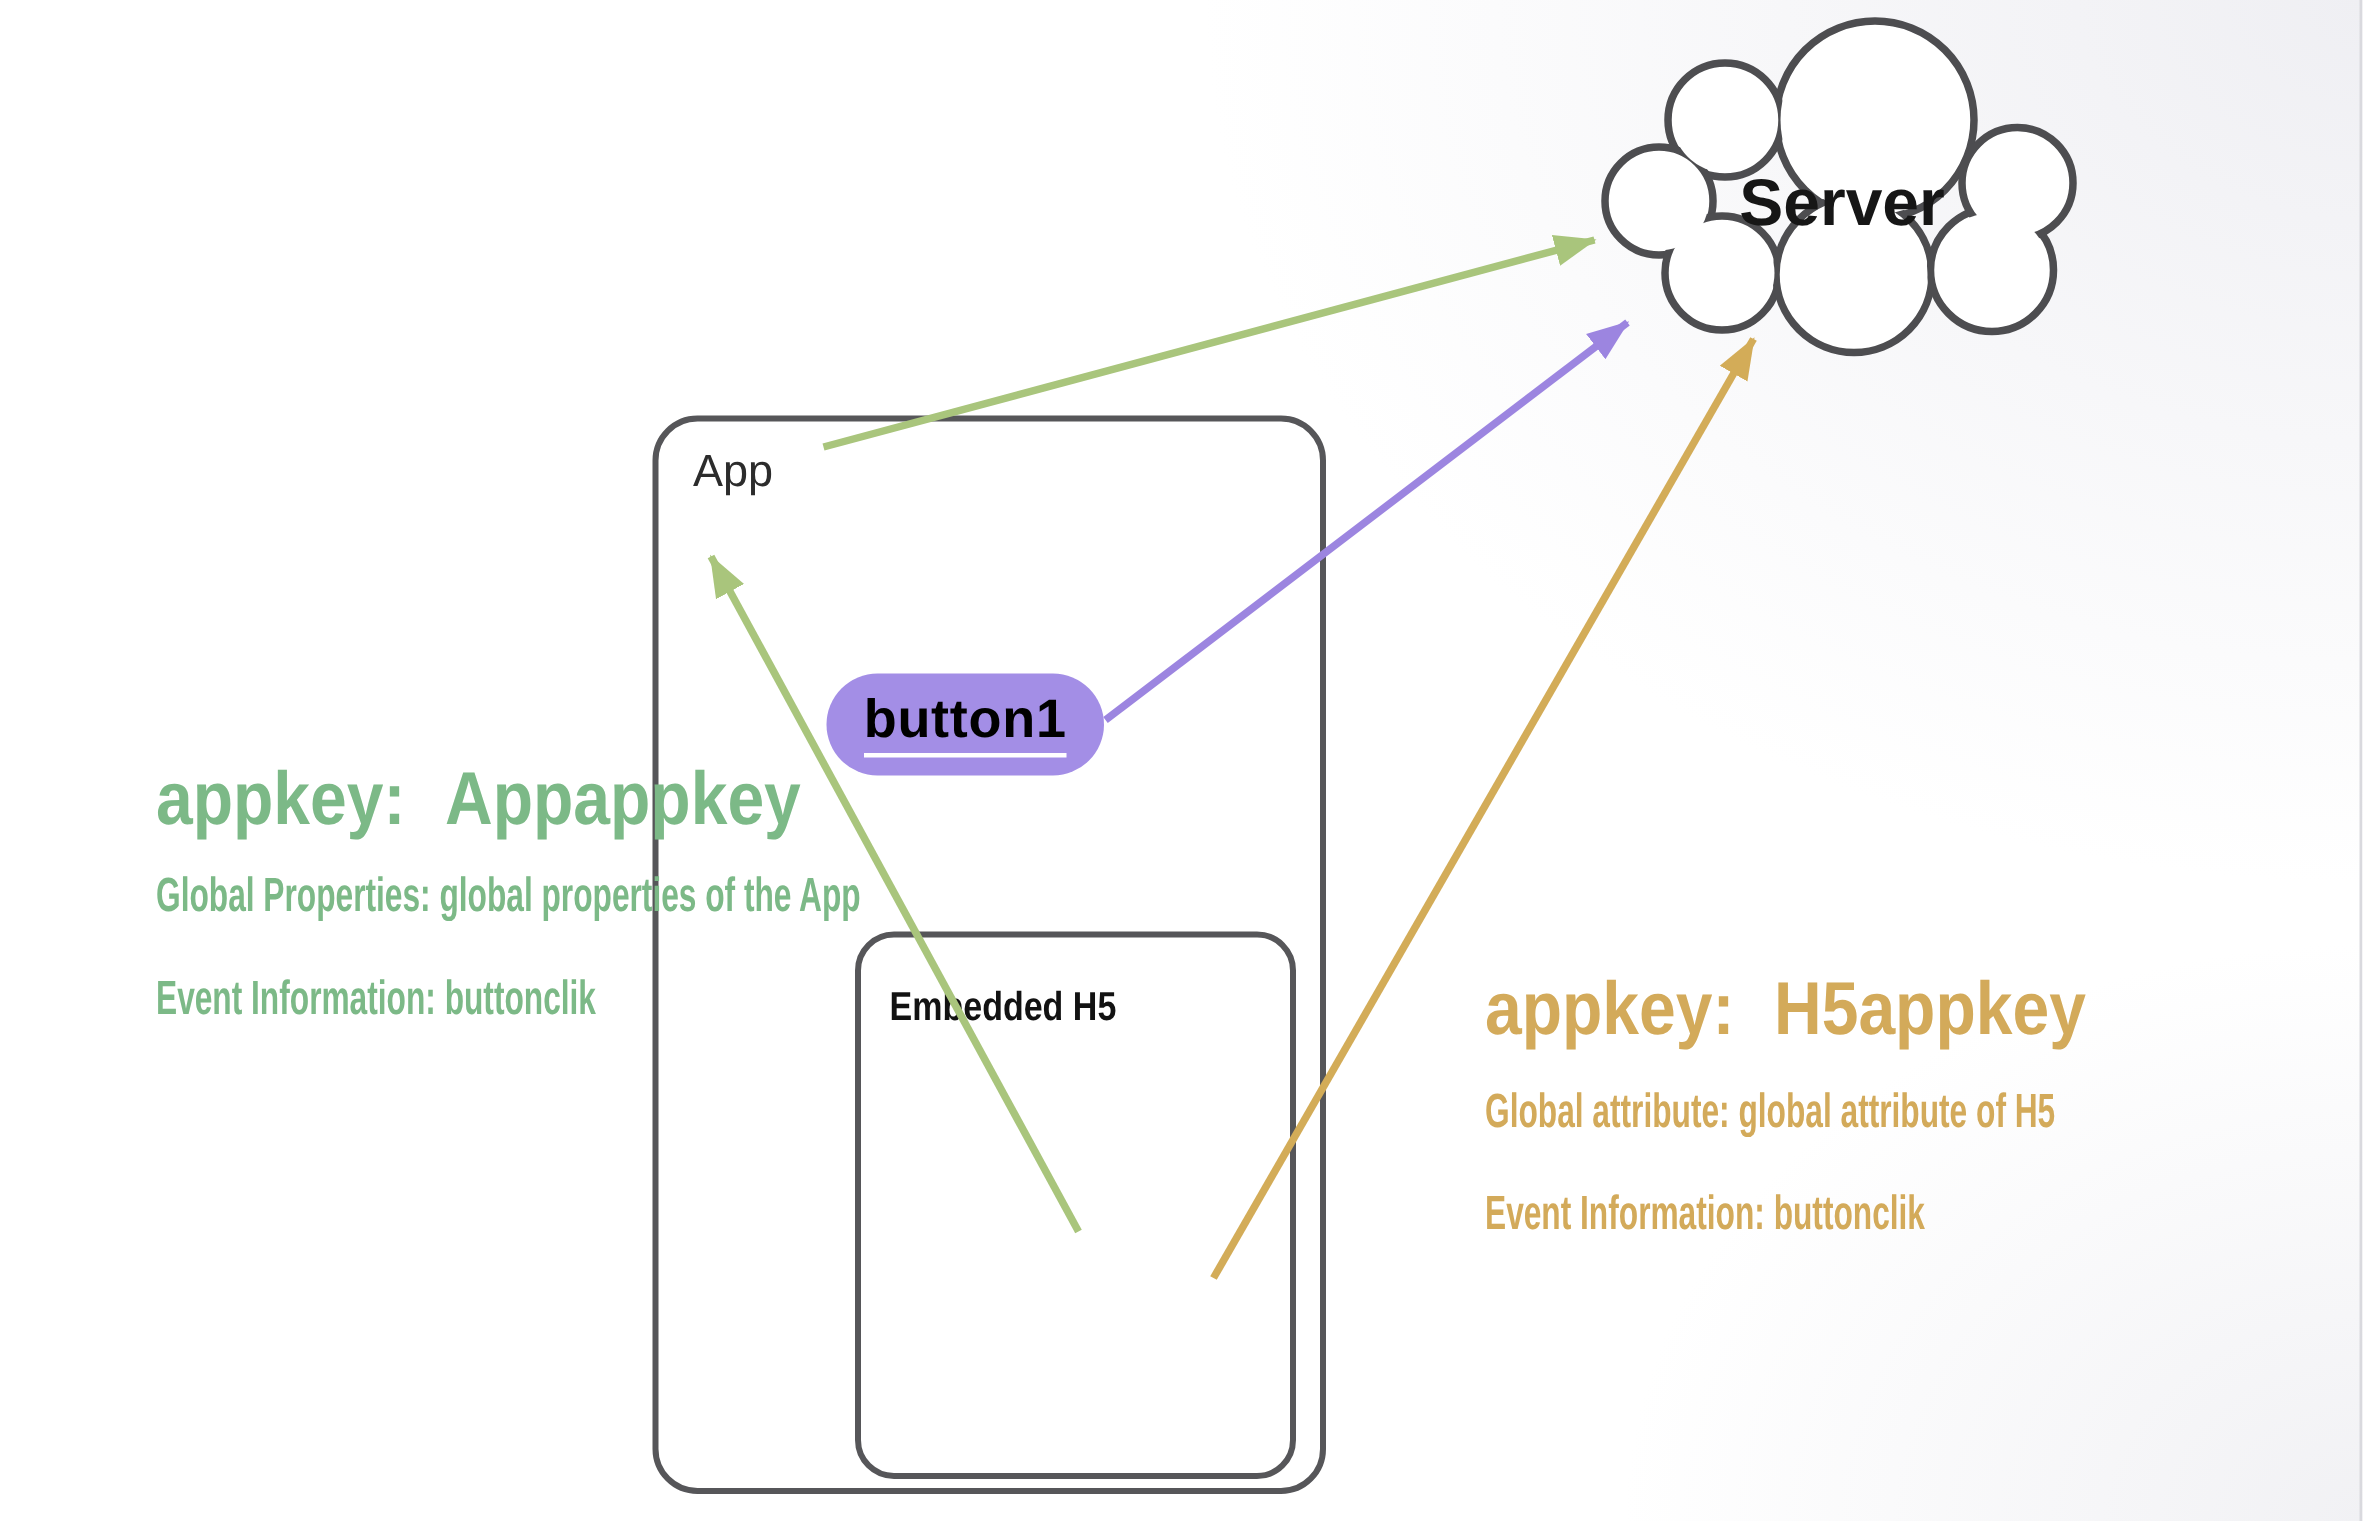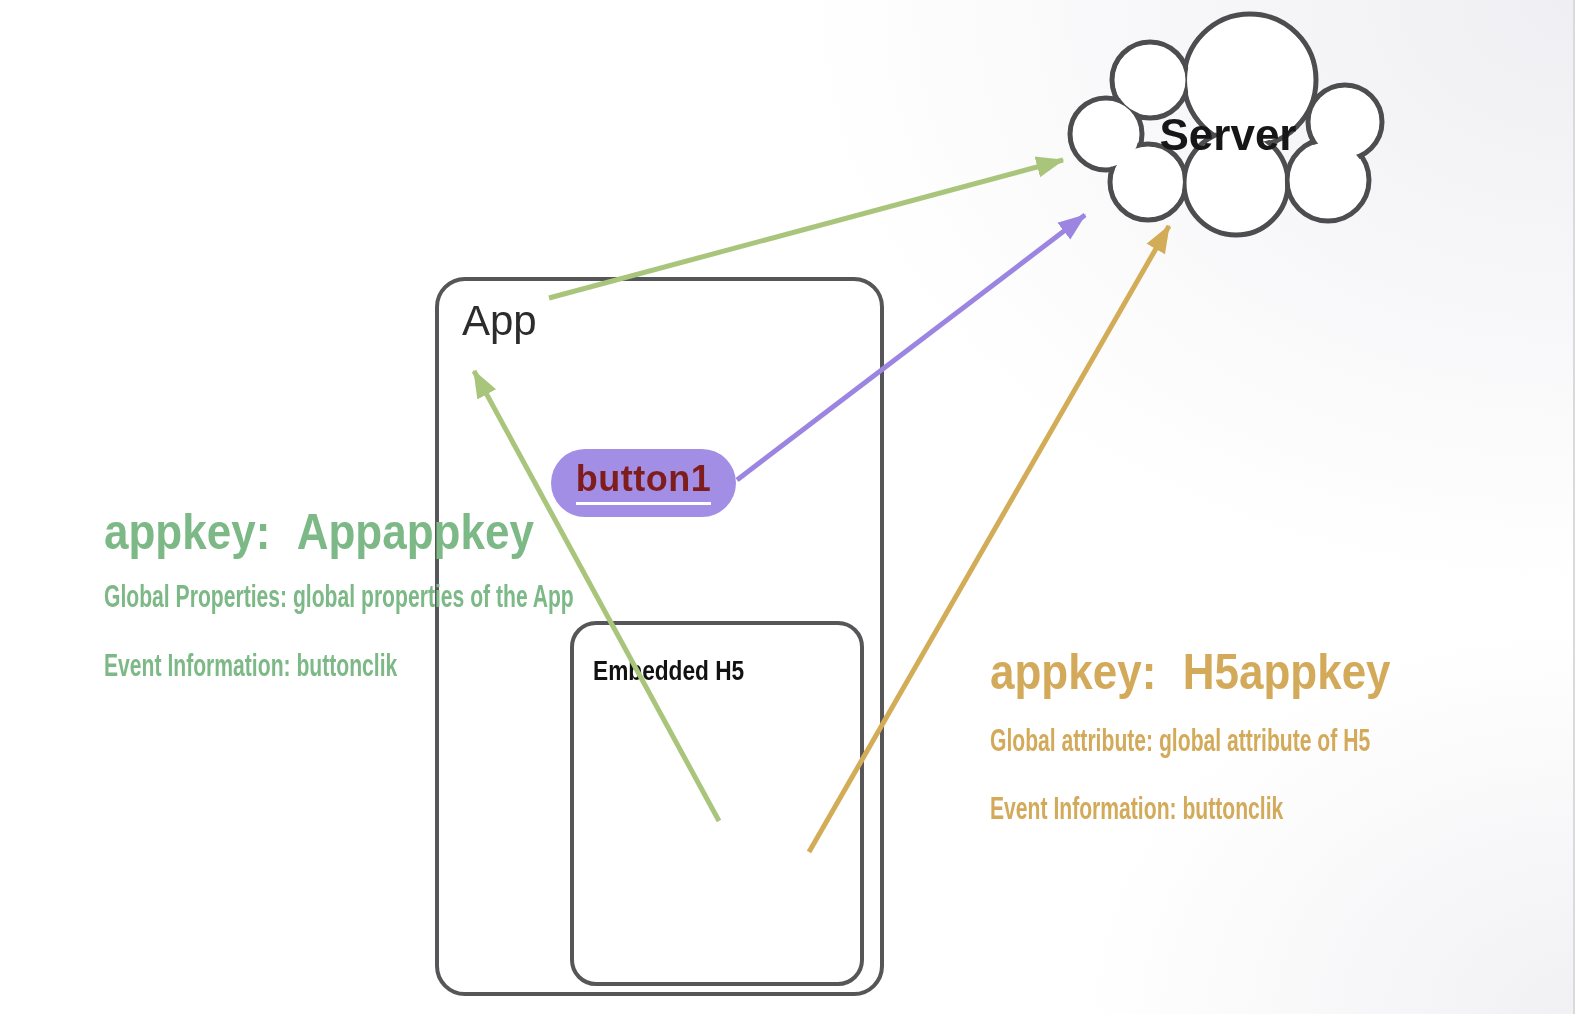--- a/index.html
+++ b/index.html
@@ -10,28 +10,28 @@
       radial-gradient(900px 700px at 100% 100%, #f1f1f4 0%, rgba(255,255,255,0) 55%),
       radial-gradient(1250px 950px at 100% 0%, #efeff3 0%, rgba(255,255,255,0) 62%),
       #ffffff;
   }
   .edge-line{position:absolute;top:0;left:1573px;width:2px;height:100%;background:#d9d9de;}
   .edge-white{position:absolute;top:0;left:1575px;width:3px;height:100%;background:#fff;}
 
   .box{position:absolute;border:4px solid #565659;background:transparent;}
   .app-box{left:435px;top:277px;width:441px;height:711px;border-radius:30px;}
   .h5-box{left:570px;top:621px;width:286px;height:357px;border-radius:26px;}
-  .app-label{position:absolute;left:462px;top:300px;font-size:42px;font-weight:400;color:#2c2c2c;line-height:1;}
+  .app-label{position:absolute;left:462px;top:300px;font-size:30px;font-weight:400;color:#2c2c2c;line-height:1;}
   .h5-label{position:absolute;left:593px;top:658px;font-size:27px;font-weight:700;color:#121212;line-height:1;
             transform:scaleX(0.84);transform-origin:left top;white-space:nowrap;}
 
   .pill{position:absolute;display:flex;align-items:center;justify-content:center;}
   .pill1{left:551px;top:449px;width:185px;height:68px;border-radius:34px;background:#a38ee6;}
   .pill2{left:625px;top:824px;width:187px;height:70px;border-radius:35px;background:#d3a94f;}
-  .pill-text{font-size:36px;font-weight:700;color:#7f1d1d;line-height:1;letter-spacing:0.5px;
+  .pill-text{font-size:36px;font-weight:700;color:#000000;line-height:1;letter-spacing:0.5px;
              border-bottom:3px solid #ffffff;padding-bottom:5px;}
 
   .ann{position:absolute;line-height:1;white-space:nowrap;transform-origin:left top;}
   .ann-heading{font-size:50px;font-weight:700;transform:scaleX(0.88);}
   .ann-line{font-size:32px;font-weight:700;transform:scaleX(0.66);}
   .green{color:#7cb987;}
   .gold{color:#d3aa5a;}
   .gap{margin-left:30px;}
   .g-head{left:104px;top:507px;}
   .g-l1{left:104px;top:580px;}

